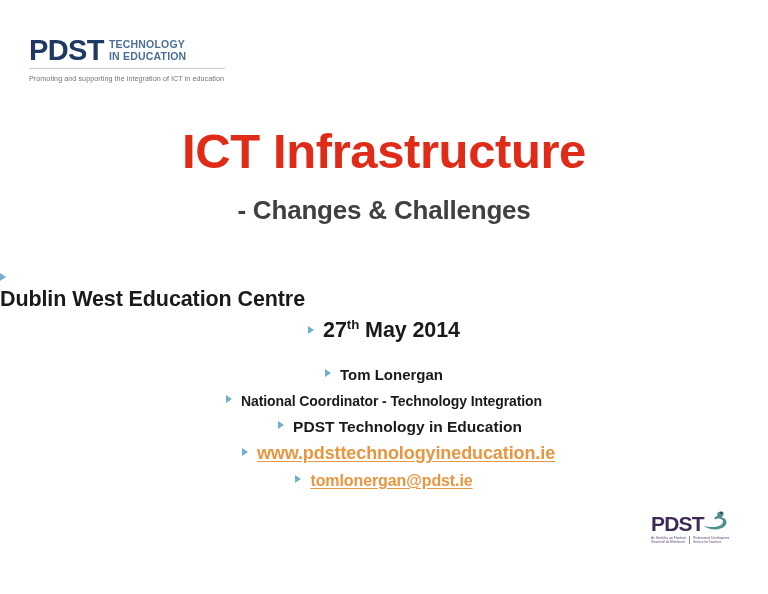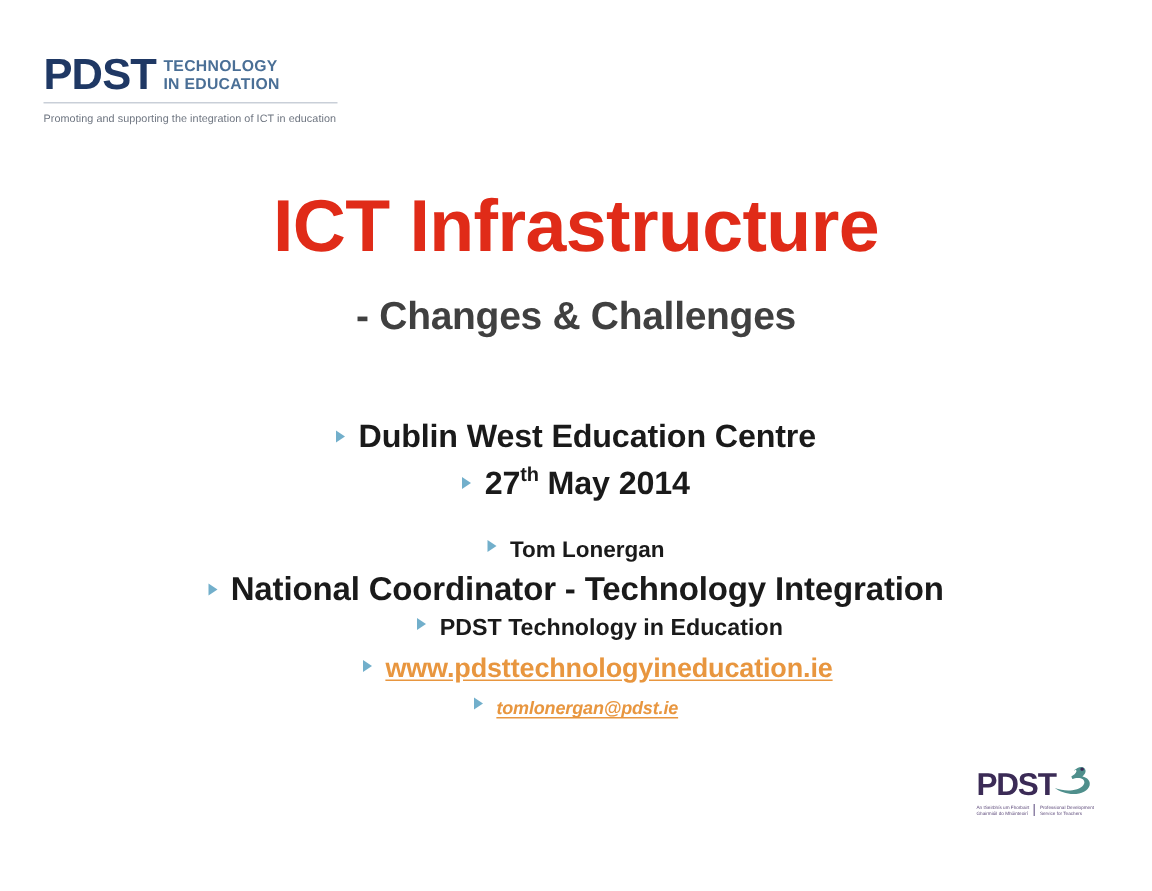--- a/index.html
+++ b/index.html
@@ -120,27 +120,27 @@
   .btxt {
     font-weight: bold;
     color: #1a1a1a;
   }
   .btxt sup {
     font-size: 0.62em;
     vertical-align: super;
     line-height: 0;
   }
 
-  .l-venue   { font-size: 21.5px; line-height: 31px; letter-spacing: -0.1px; }
+  .l-venue   { font-size: 21.5px; line-height: 31px; letter-spacing: -0.1px; flex-direction: column; }
   .l-date    { font-size: 21.5px; line-height: 31px; letter-spacing: -0.1px; }
   .l-name    { font-size: 15px;   line-height: 26px; }
-  .l-role    { font-size: 22px; line-height: 26px; letter-spacing: -0.1px; }
+  .l-role    { font-size: 14px; line-height: 26px; letter-spacing: -0.1px; }
   .l-org     { font-size: 15.5px; line-height: 25px; padding-left: 32px; }
   .l-web     { font-size: 18px;   line-height: 28px; letter-spacing: -0.1px; margin-left: 29px; }
-  .l-mail    { font-size: 12px;   line-height: 27px; letter-spacing: -0.1px; font-style: italic; }
+  .l-mail    { font-size: 16px;   line-height: 27px; letter-spacing: -0.1px; }
 
   .spacer-1 { height: 16px; }
 
   .link {
     color: #e8963f;
     text-decoration: underline;
     text-underline-offset: 2px;
     font-weight: bold;
     cursor: pointer;
   }

